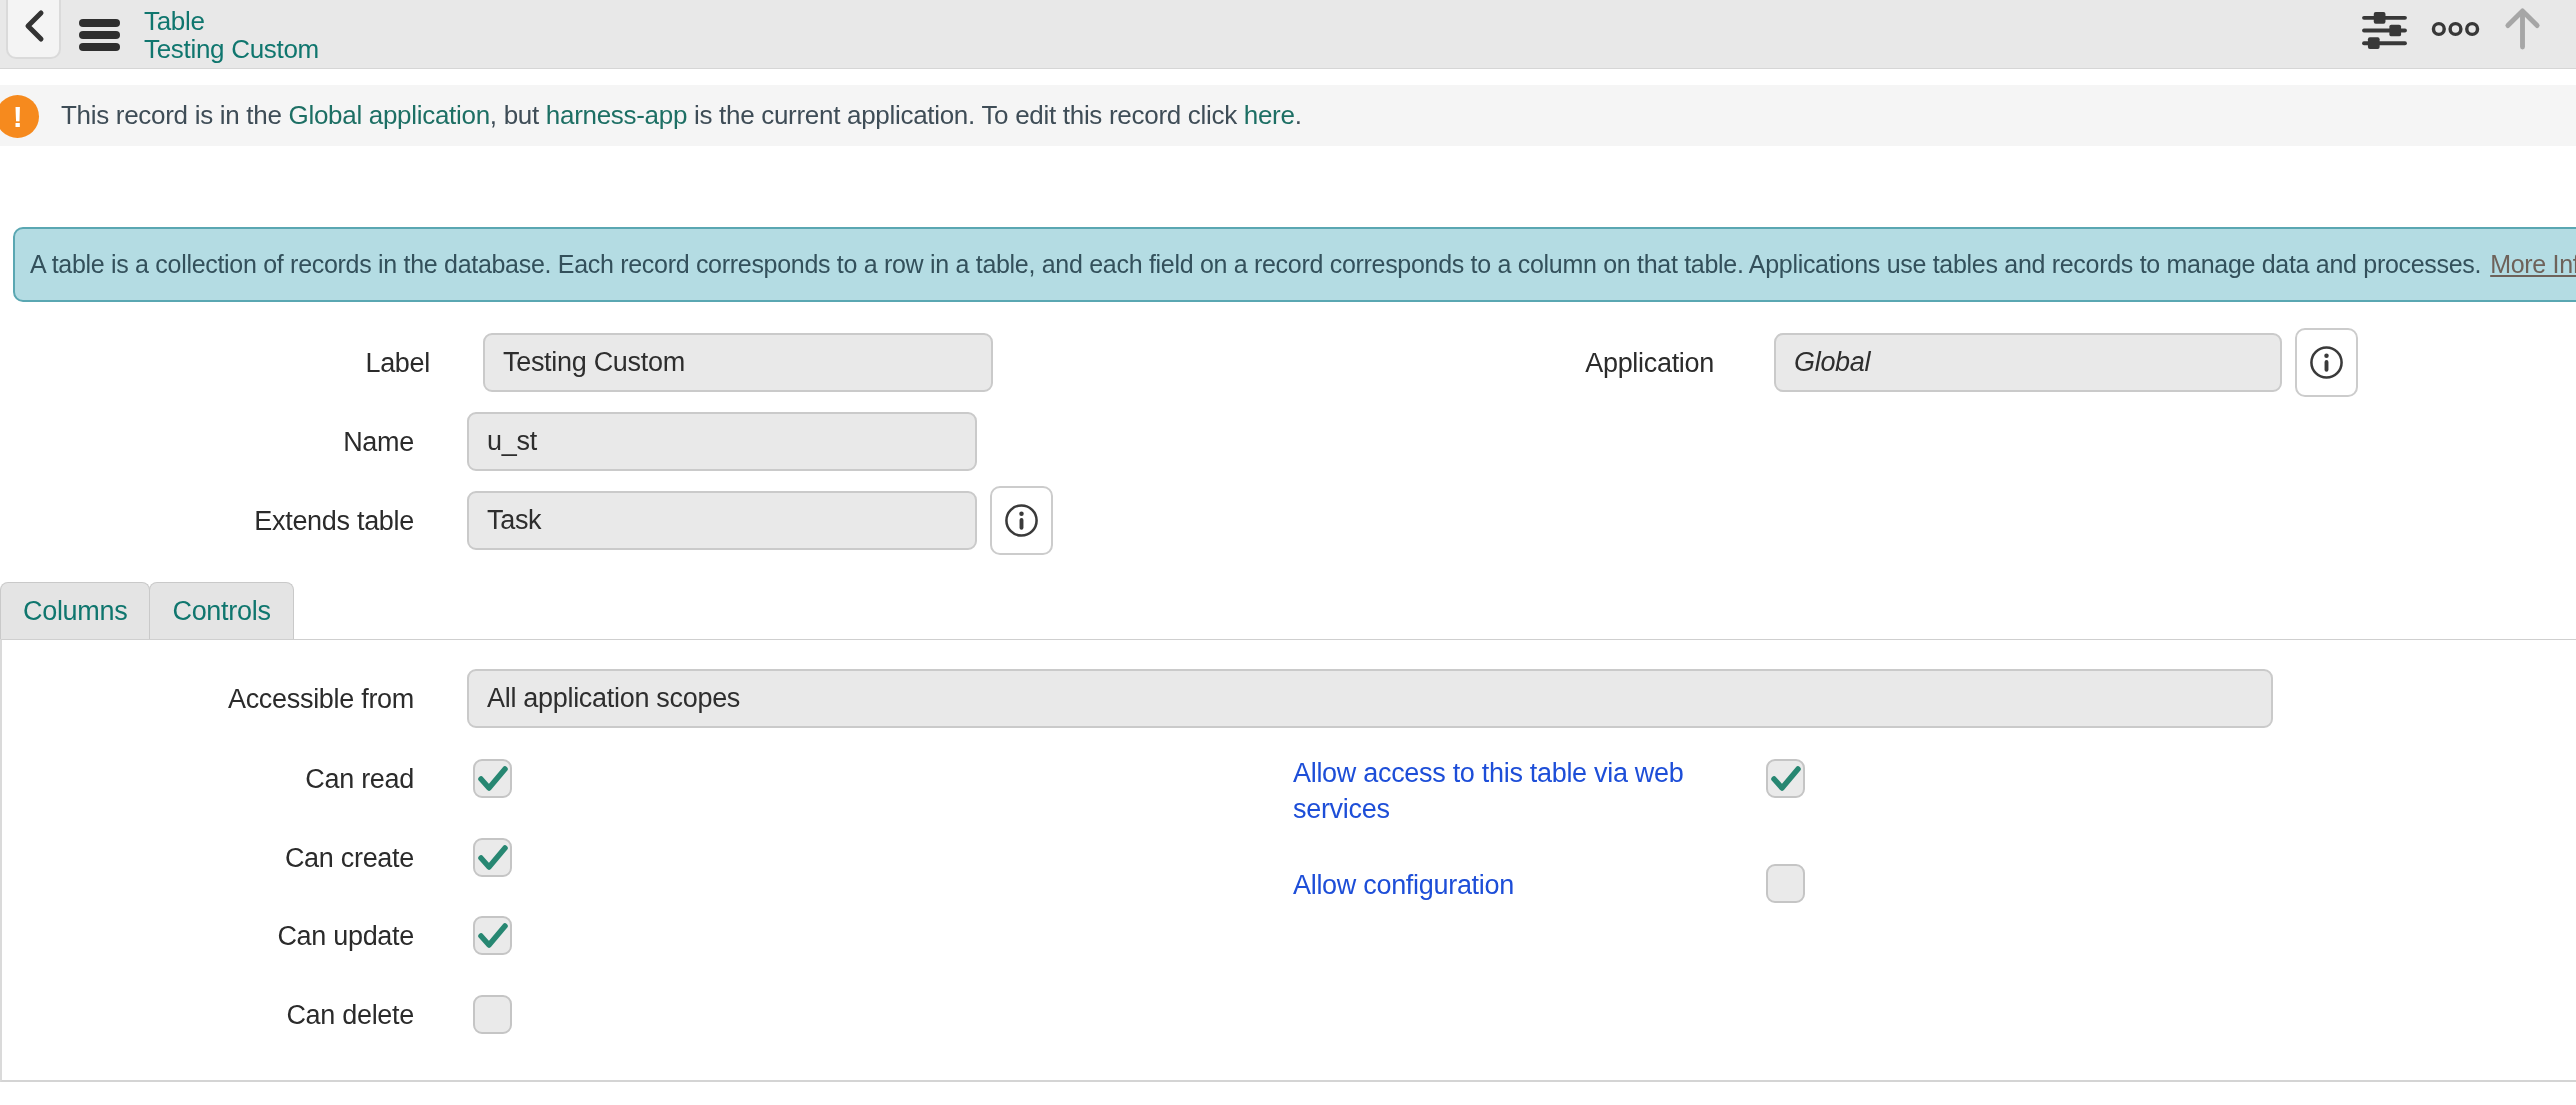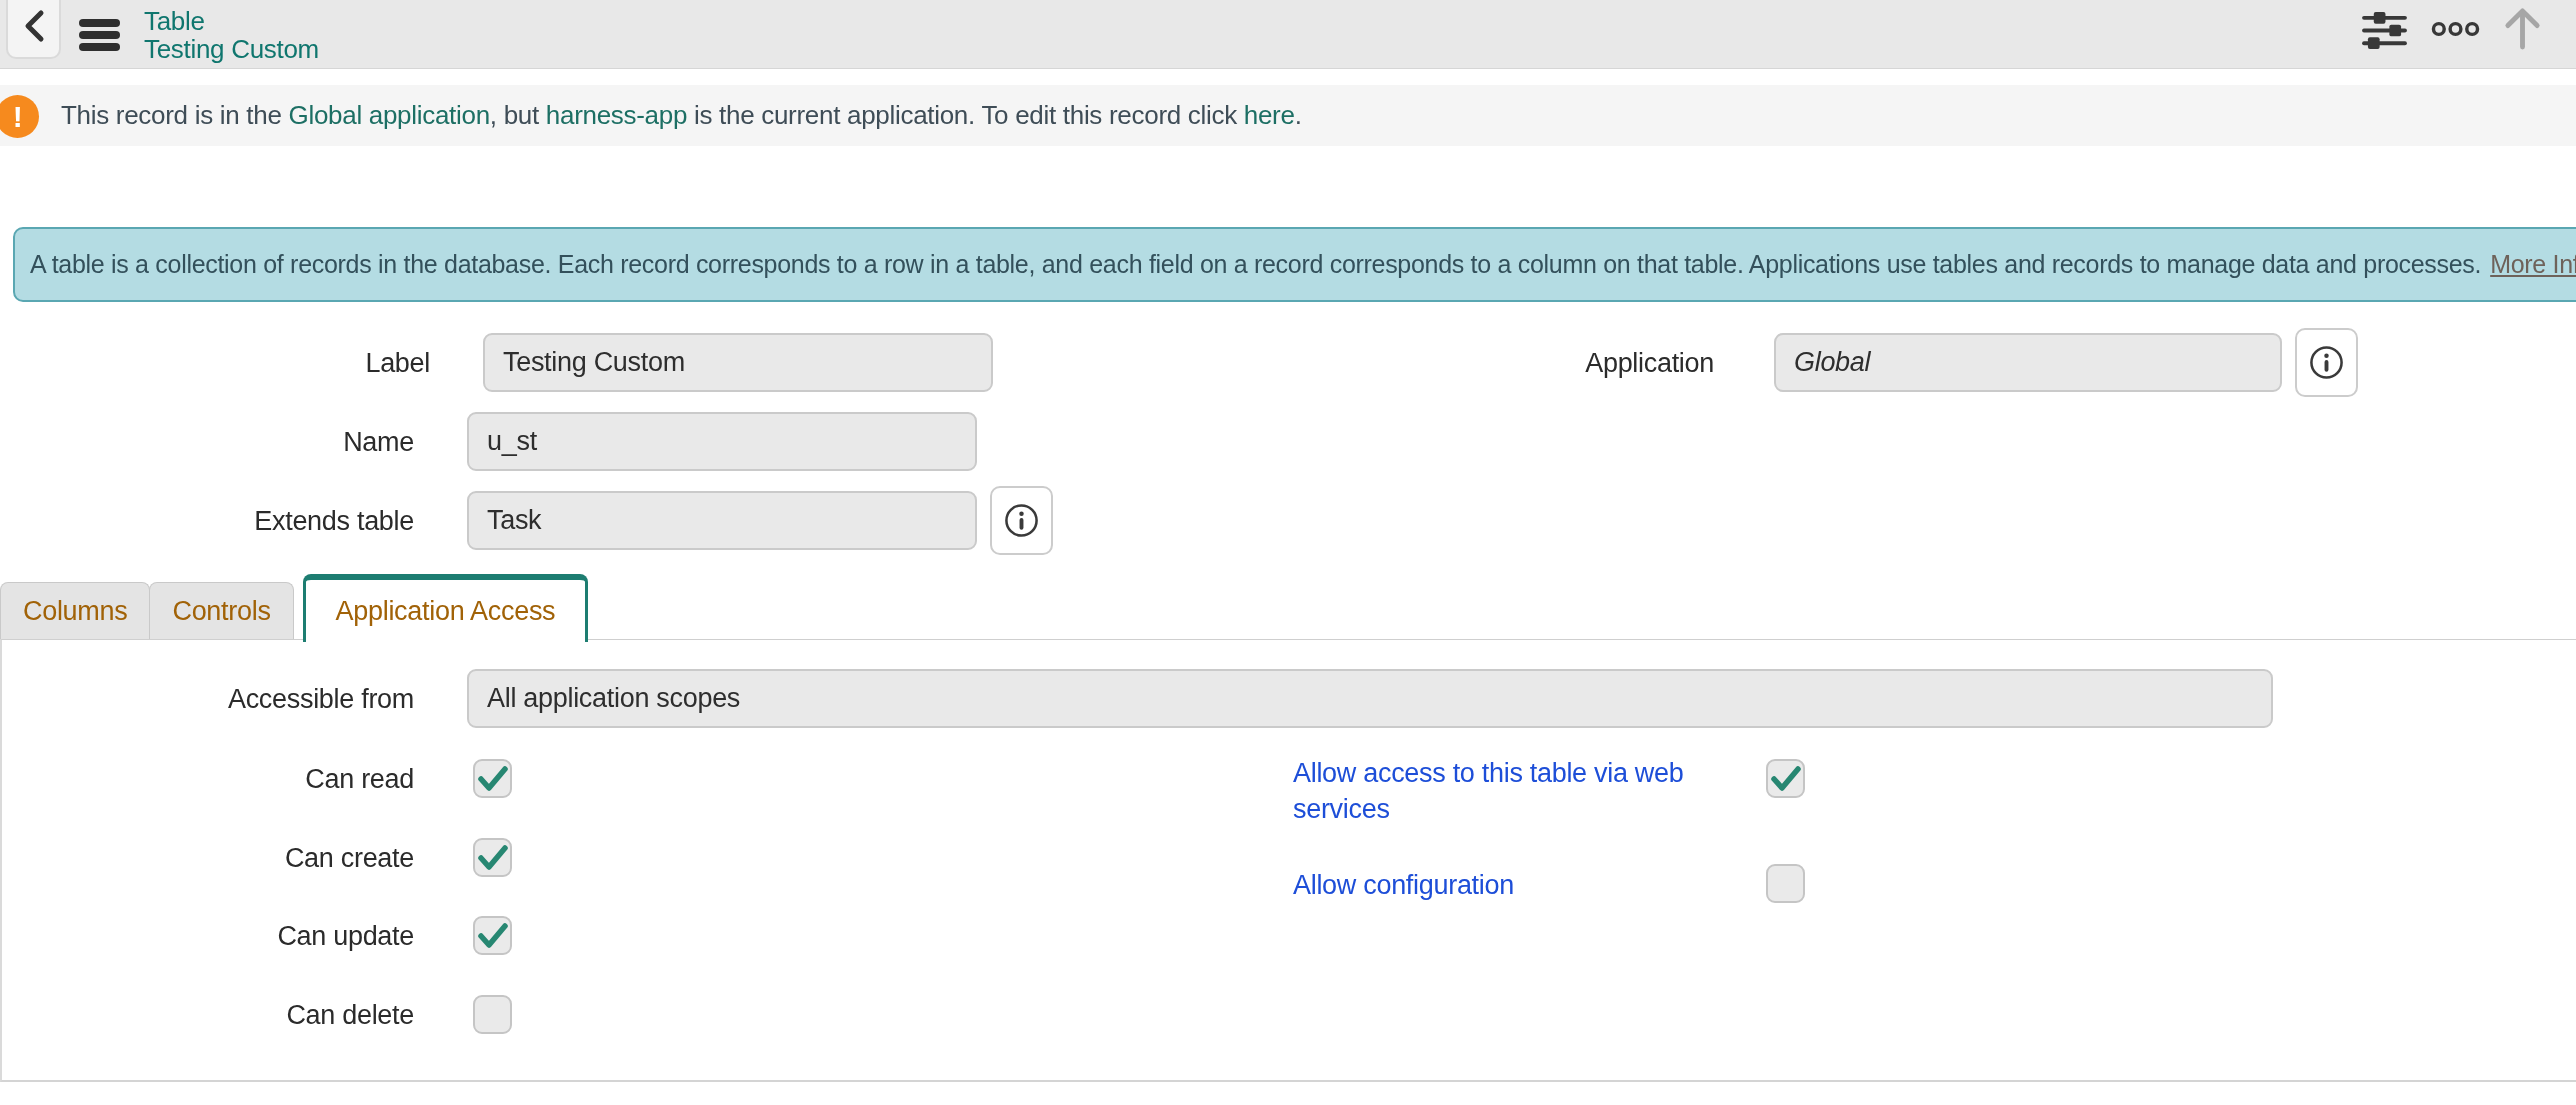--- a/index.html
+++ b/index.html
@@ -73,21 +73,21 @@
   }
   .row-label   { left:16px;      top:333px; }
   .row-name    { left:0;      top:412px; }
   .row-extends { left:0;      top:491px; }
   .row-app     { left:1300px; top:333px; }
 
   
   .tabs { position:absolute; top:574px; left:0; right:0; height:65px; display:flex; align-items:flex-end; z-index:2; }
   .tab {
     height:57px; background:#e4e4e4; border:1px solid #c9c9c9; border-bottom:none;
-    border-radius:8px 8px 0 0; padding:0 22px; font-size:27px; color:#a16207;
+    border-radius:8px 8px 0 0; padding:0 22px; font-size:27px; color:#0f766e;
     display:flex; align-items:center; cursor:pointer; margin-right:-1px;
   }
   .tab.active {
     height:68px; background:#ffffff; border:3px solid #1d7d71; border-top-width:6px;
     border-bottom:none; padding:0 30px; margin-bottom:-3px; margin-left:10px; z-index:3;
   }
 
   
   .section {
     position:absolute; top:639px; left:0; right:0; height:443px; background:#ffffff;
@@ -196,21 +196,20 @@
         <circle cx="19" cy="19" r="15.5" fill="none" stroke="#3a3a3a" stroke-width="2.6"></circle>
         <circle cx="19" cy="12" r="2.3" fill="#3a3a3a"></circle>
         <rect x="17" y="16.5" width="4" height="12" rx="2" fill="#3a3a3a"></rect>
       </svg>
     </button>
   </div>
 
   <div class="tabs">
     <div class="tab">Columns</div>
     <div class="tab">Controls</div>
-    <div class="tab active">Application Access</div>
   </div>
 
   <div class="section"></div>
 
   <div class="form-row row-accessible" style="z-index:2">
     <div class="lbl">Accessible from</div>
     <input class="gfield w-wide" readonly="" value="All application scopes" style="">
   </div>
 
   <div class="perm-row" style="left:0; top:759px;">

